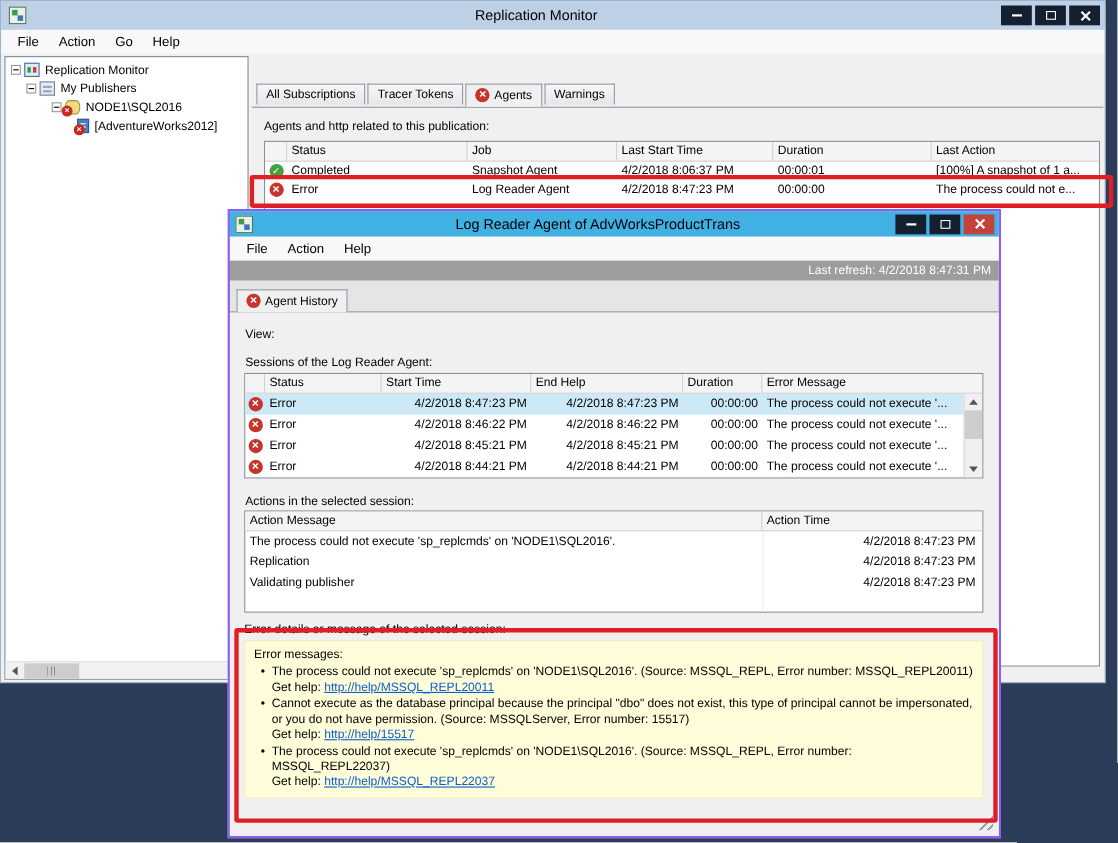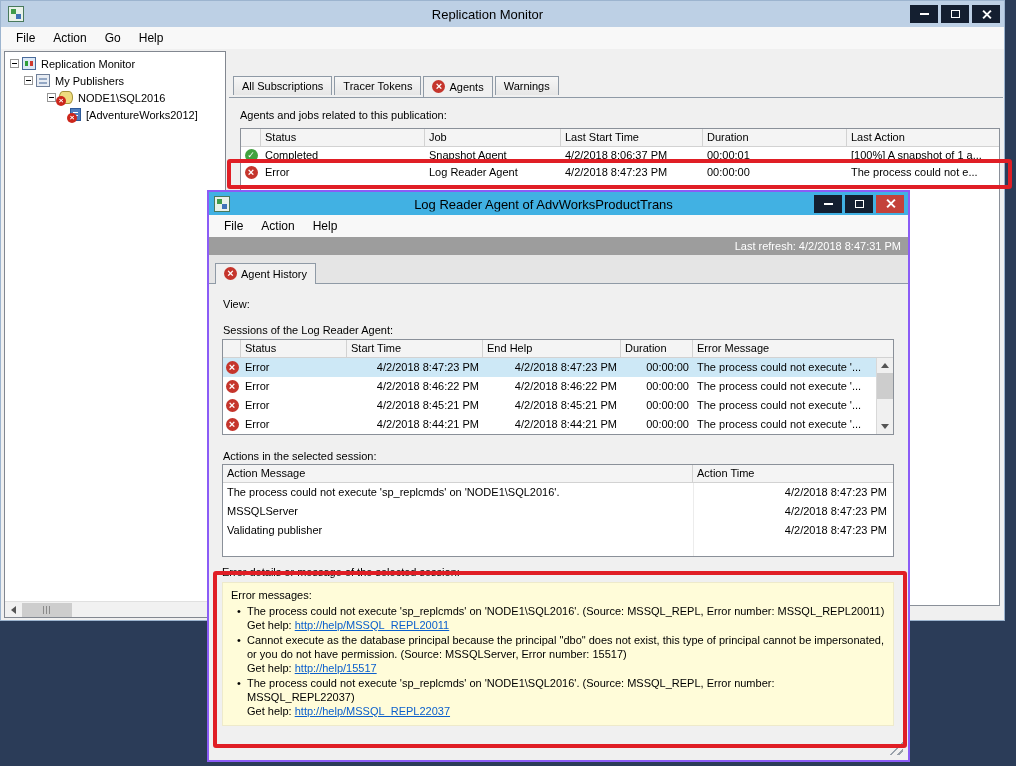--- a/index.html
+++ b/index.html
@@ -218,21 +218,21 @@
             </div>
           <div class="tab selected">
             <span class="sico sico-err"></span>
             <span>Agents</span>
           </div>
           <div class="tab">
               <span>Warnings</span>
             </div>
         </div>
         <div class="tab-content">
-          <div class="agents-caption">Agents and jobs related to this publication:</div>
+          <div class="agents-caption">Agents and http related to this publication:</div>
           <div class="agents-table">
             <div class="lvh">
               <div class="mc0"></div>
               <div class="mc1">Status</div>
               <div class="mc2">Job</div>
               <div class="mc3">Last Start Time</div>
               <div class="mc4">Duration</div>
               <div class="mc5">Last Action</div>
             </div>
             <div class="lvr">
@@ -366,21 +366,21 @@
         <div class="a-table" style="position:absolute;">
           <div class="lvh">
             <div class="acm">Action Message</div>
             <div class="act">Action Time</div>
           </div>
           <div class="lvr">
             <div class="acm">The process could not execute 'sp_replcmds' on 'NODE1\SQL2016'.</div>
             <div class="act ra">4/2/2018 8:47:23 PM</div>
           </div>
           <div class="lvr">
-            <div class="acm">MSSQLServer</div>
+            <div class="acm">Replication</div>
             <div class="act ra">4/2/2018 8:47:23 PM</div>
           </div>
           <div class="lvr">
             <div class="acm">Validating publisher</div>
             <div class="act ra">4/2/2018 8:47:23 PM</div>
           </div>
           <div class="a-colline"></div>
         </div>
 
         <div class="d-cap">

